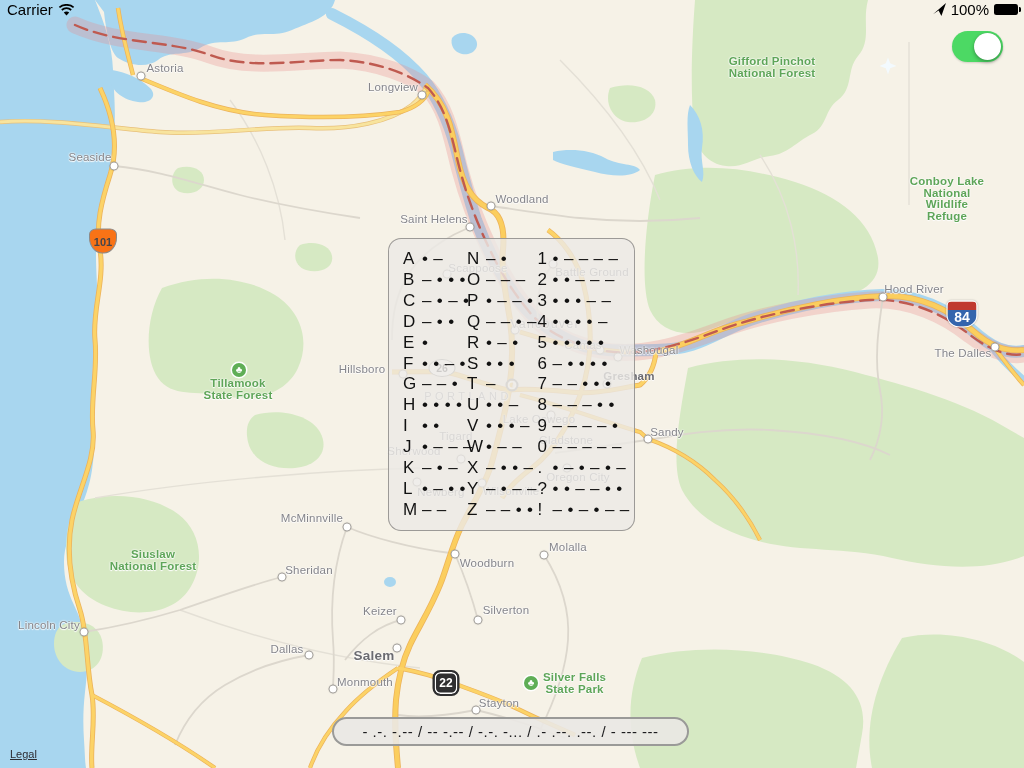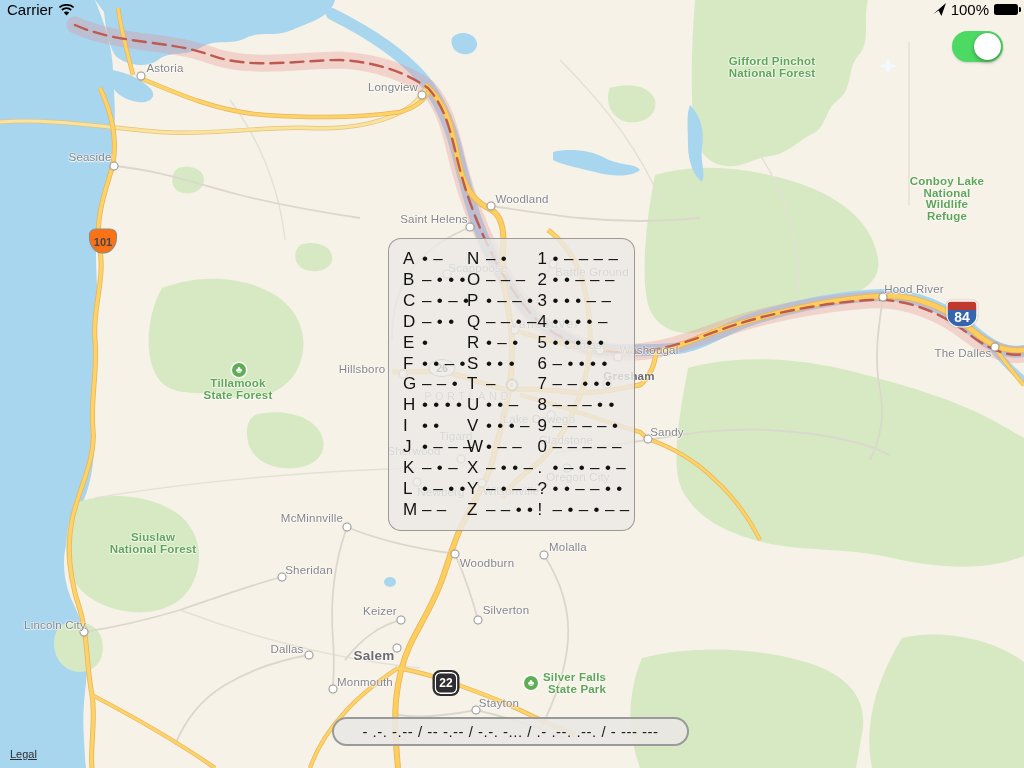--- a/index.html
+++ b/index.html
@@ -10,21 +10,21 @@
   
   #labels-layer,#marks-layer{position:absolute;left:0;top:0;width:100%;height:100%;pointer-events:none;}
   .maplabel{position:absolute;transform:translate(-50%,-50%);font-size:11.5px;color:#85858a;
     letter-spacing:.2px;white-space:pre-line;text-align:center;line-height:12px;
     text-shadow:0 0 2px #fff,0 0 2px #fff,0 1px 1px #fff;}
   .maplabel.bold{font-weight:700;color:#6b6b70;}
   .maplabel.big{font-size:13.5px;}
   .maplabel.caps{letter-spacing:3.5px;font-size:11px;color:#97979c;}
   .maplabel.med{font-size:12.5px;letter-spacing:1.2px;}
   .maplabel.park{color:#5ea558;font-size:11.5px;line-height:11.5px;font-weight:600;}
-  .maplabel.left{transform:translate(0,-50%);text-align:right;}
+  .maplabel.left{transform:translate(0,-50%);text-align:center;}
 
   .citydot{position:absolute;width:9px;height:9px;border-radius:50%;background:#fff;
     border:1.5px solid #ab a8a3;border:1.5px solid #aba8a3;box-sizing:border-box;
     transform:translate(-50%,-50%);box-shadow:0 0 1px rgba(0,0,0,.25);}
   .cityring{position:absolute;width:13px;height:13px;border-radius:50%;background:transparent;
     border:2px solid #8e8e93;box-sizing:border-box;transform:translate(-50%,-50%);
     box-shadow:inset 0 0 0 2px #fff;}
 
   .shield{position:absolute;transform:translate(-50%,-50%);display:flex;align-items:center;
     justify-content:center;font-weight:700;color:#46464b;z-index:3;}
@@ -256,35 +256,35 @@
       <div class="maplabel" style="left: 414px; top: 451px;">Sherwood</div>
       <div class="maplabel" style="left: 578px; top: 477px;">Oregon City</div>
       <div class="maplabel" style="left: 441px; top: 492px;">Newberg</div>
       <div class="maplabel" style="left: 511px; top: 491px;">Wilsonville</div>
       <div class="maplabel" style="left: 312px; top: 518px;">McMinnville</div>
       <div class="maplabel" style="left: 568px; top: 547px;">Molalla</div>
       <div class="maplabel" style="left: 487px; top: 563px;">Woodburn</div>
       <div class="maplabel" style="left: 309px; top: 570px;">Sheridan</div>
       <div class="maplabel" style="left: 380px; top: 611px;">Keizer</div>
       <div class="maplabel" style="left: 506px; top: 610px;">Silverton</div>
-      <div class="maplabel" style="left: 55px; top: 625px;">Lincoln City</div>
+      <div class="maplabel" style="left: 49px; top: 625px;">Lincoln City</div>
       <div class="maplabel" style="left: 287px; top: 649px;">Dallas</div>
       <div class="maplabel bold big" style="left: 374px; top: 656px;">Salem</div>
       <div class="maplabel" style="left: 365px; top: 682px;">Monmouth</div>
       <div class="maplabel" style="left: 499px; top: 703px;">Stayton</div>
       <div class="maplabel" style="left: 914px; top: 289px;">Hood River</div>
       <div class="maplabel" style="left: 963px; top: 353px;">The Dalles</div>
       <div class="maplabel park" style="left: 772px; top: 67px;">Gifford Pinchot
 National Forest</div>
       <div class="maplabel park" style="left: 947px; top: 199px;">Conboy Lake
 National
 Wildlife Refuge</div>
       <div class="maplabel park" style="left: 238px; top: 389px;">Tillamook
 State Forest</div>
-      <div class="maplabel park" style="left: 153px; top: 543px;">Siuslaw
+      <div class="maplabel park" style="left: 153px; top: 560px;">Siuslaw
 National Forest</div>
       <div class="maplabel park left" style="left: 543px; top: 683px;">Silver Falls
 State Park</div>
     </div>
 
   <div class="morse-panel" id="morse-panel">
       <div class="morse-col">
         <div class="morse-row">
           <span class="mchar">A</span>
           <span class="mcode">• –</span>

